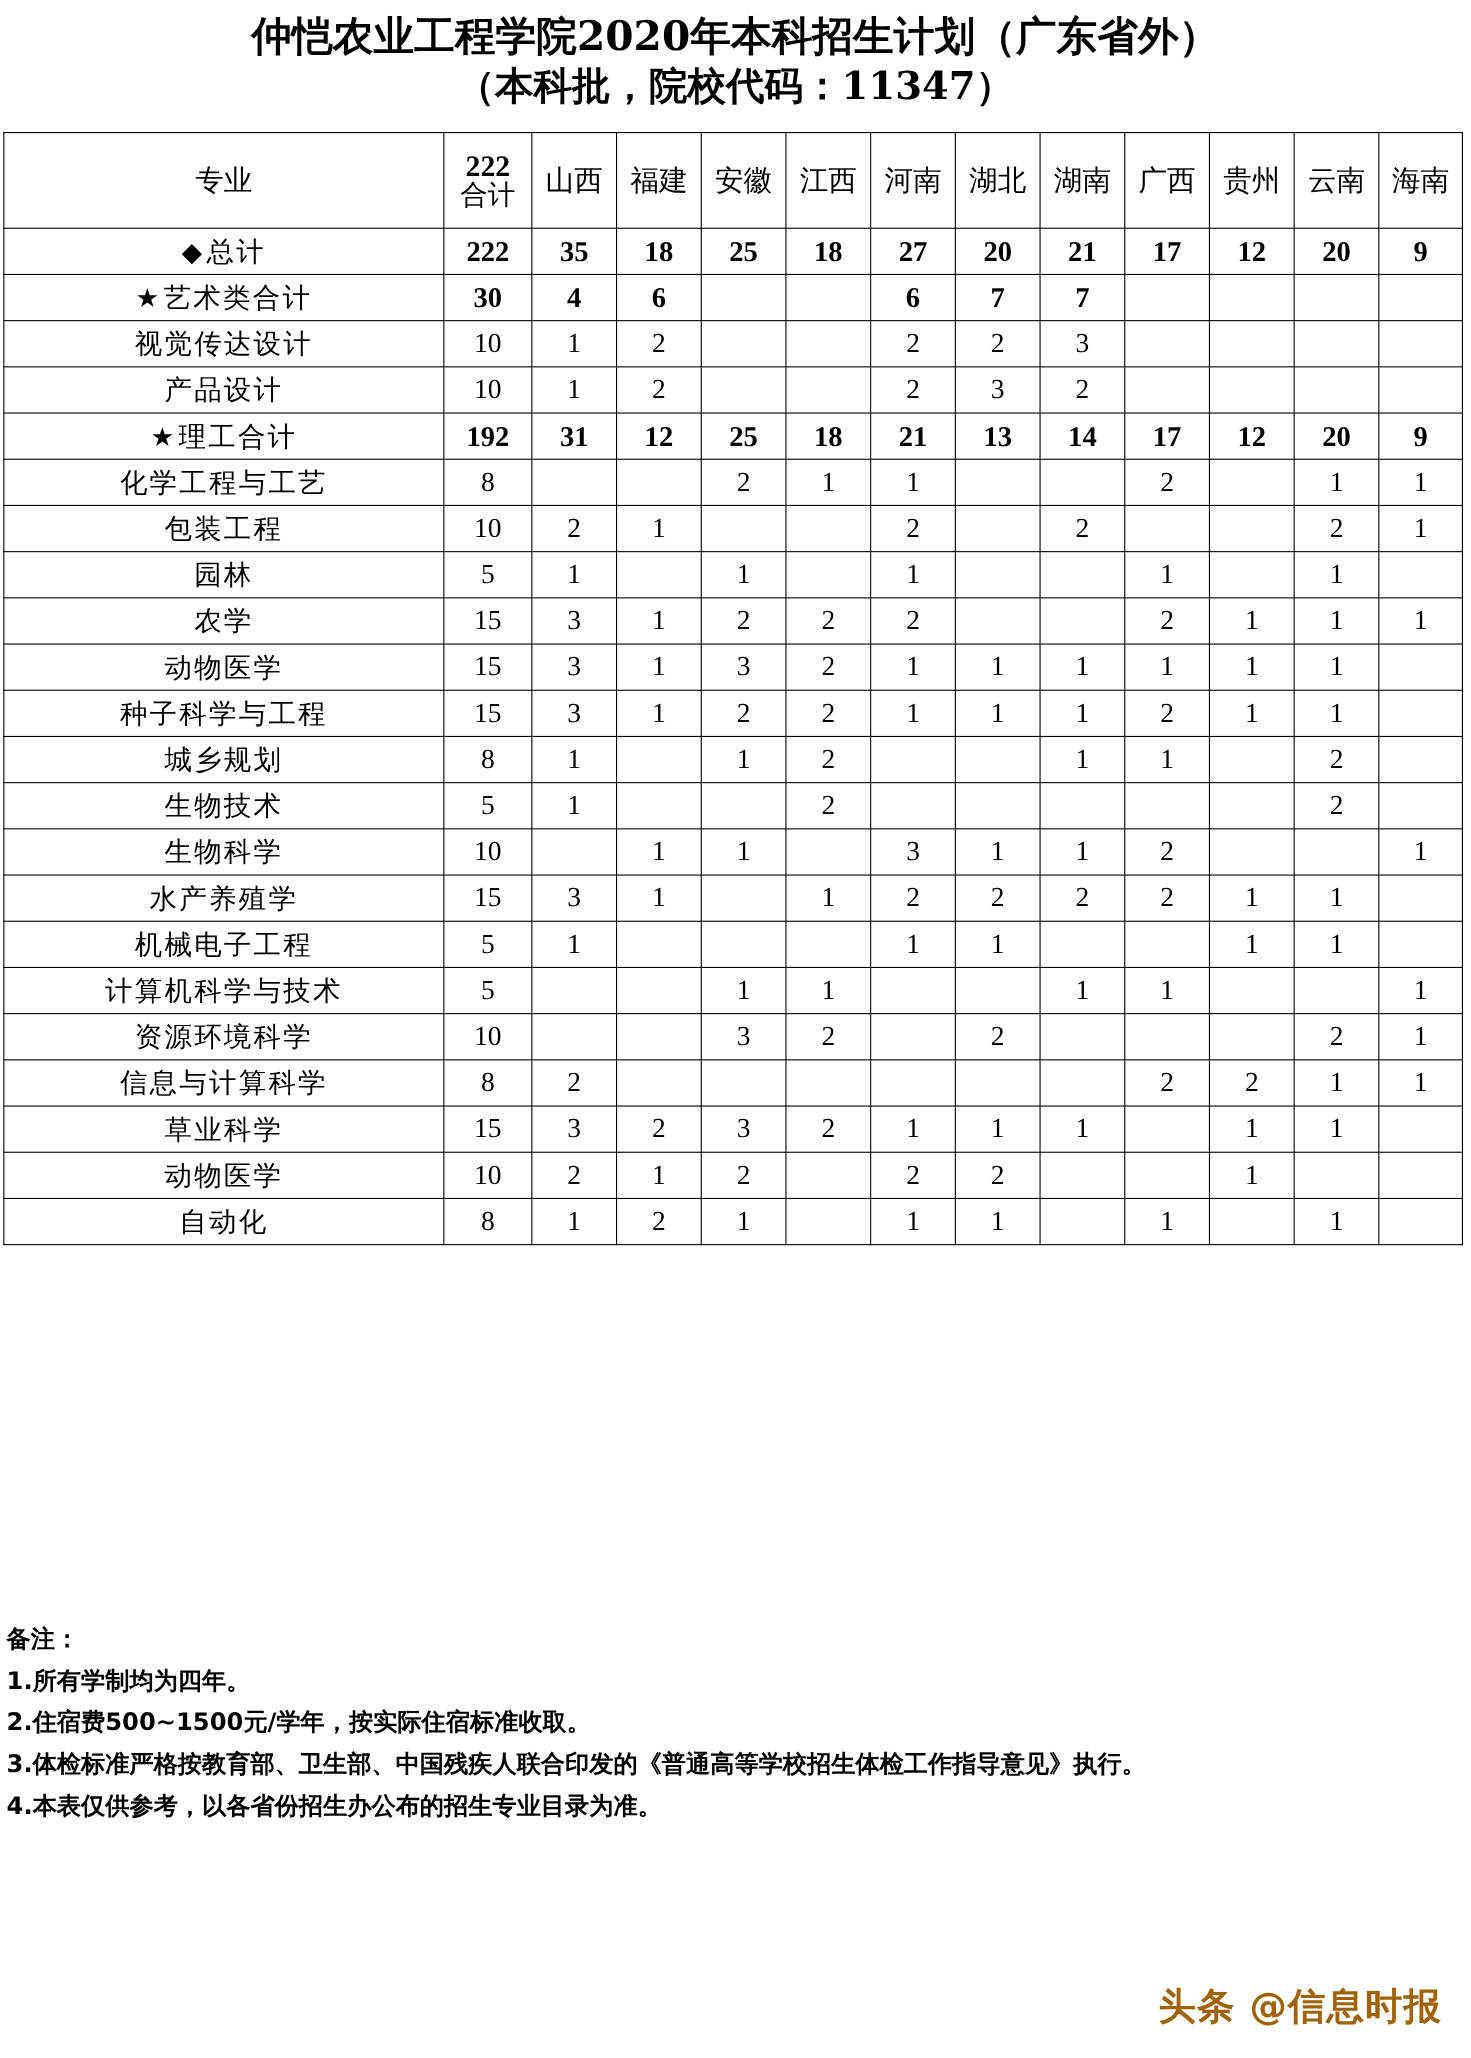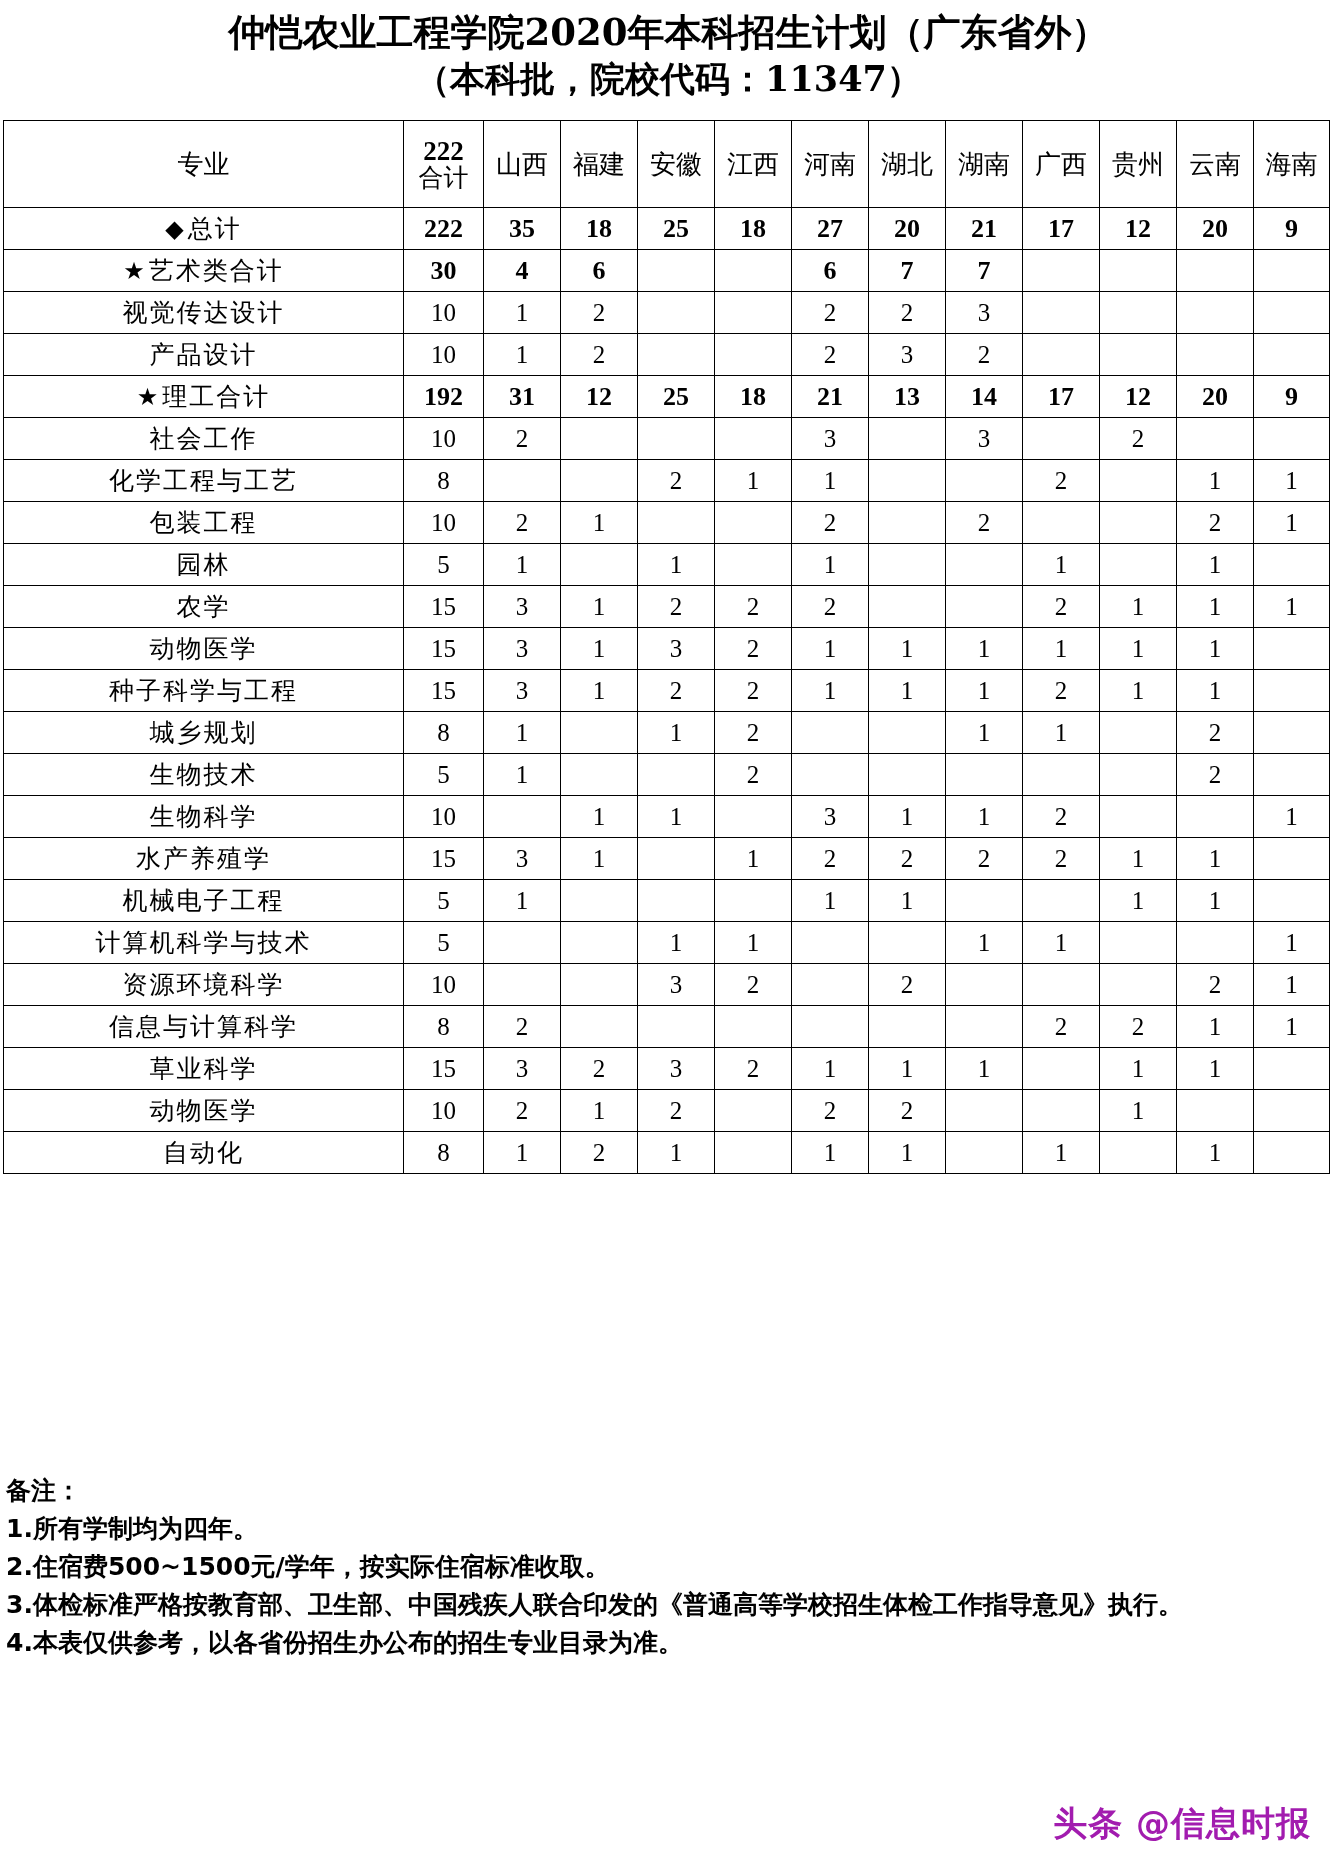--- a/index.html
+++ b/index.html
@@ -107,35 +107,35 @@
   }
 
   
   #notes {
     position: absolute;
     left: 6px;
     top: 1472px;
     width: 1320px;
     font-family: "DejaVu Sans", "Liberation Sans", sans-serif;
     font-weight: bold;
-    font-size: 25px;
+    font-size: 22px;
     line-height: 38px;
     letter-spacing: 0px;
   }
   #notes .note-line { white-space: normal; }
 
   
   #watermark {
     position: absolute;
     right: 26px;
     bottom: 24px;
     font-family: "DejaVu Sans", "Liberation Sans", sans-serif;
     font-size: 34px;
     font-weight: bold;
-    color: #a21caf;
+    color: #a16207;
     letter-spacing: 1px;
     white-space: nowrap;
   }
 </style>
 </head>
 <body>
 
 <div id="title-block">
   <div class="title-line">仲恺农业工程学院2020年本科招生计划（广东省外）</div>
   <div class="title-line second">（本科批，院校代码：11347）</div>
@@ -248,35 +248,20 @@
           <td class="num">18</td>
           <td class="num">21</td>
           <td class="num">13</td>
           <td class="num">14</td>
           <td class="num">17</td>
           <td class="num">12</td>
           <td class="num">20</td>
           <td class="num">9</td>
         </tr>
         <tr class="item">
-          <td class="major"><span>社会工作</span></td>
-          <td class="total">10</td>
-          <td class="num">2</td>
-          <td class="num"></td>
-          <td class="num"></td>
-          <td class="num"></td>
-          <td class="num">3</td>
-          <td class="num"></td>
-          <td class="num">3</td>
-          <td class="num"></td>
-          <td class="num">2</td>
-          <td class="num"></td>
-          <td class="num"></td>
-        </tr>
-        <tr class="item">
           <td class="major"><span>化学工程与工艺</span></td>
           <td class="total">8</td>
           <td class="num"></td>
           <td class="num"></td>
           <td class="num">2</td>
           <td class="num">1</td>
           <td class="num">1</td>
           <td class="num"></td>
           <td class="num"></td>
           <td class="num">2</td>

